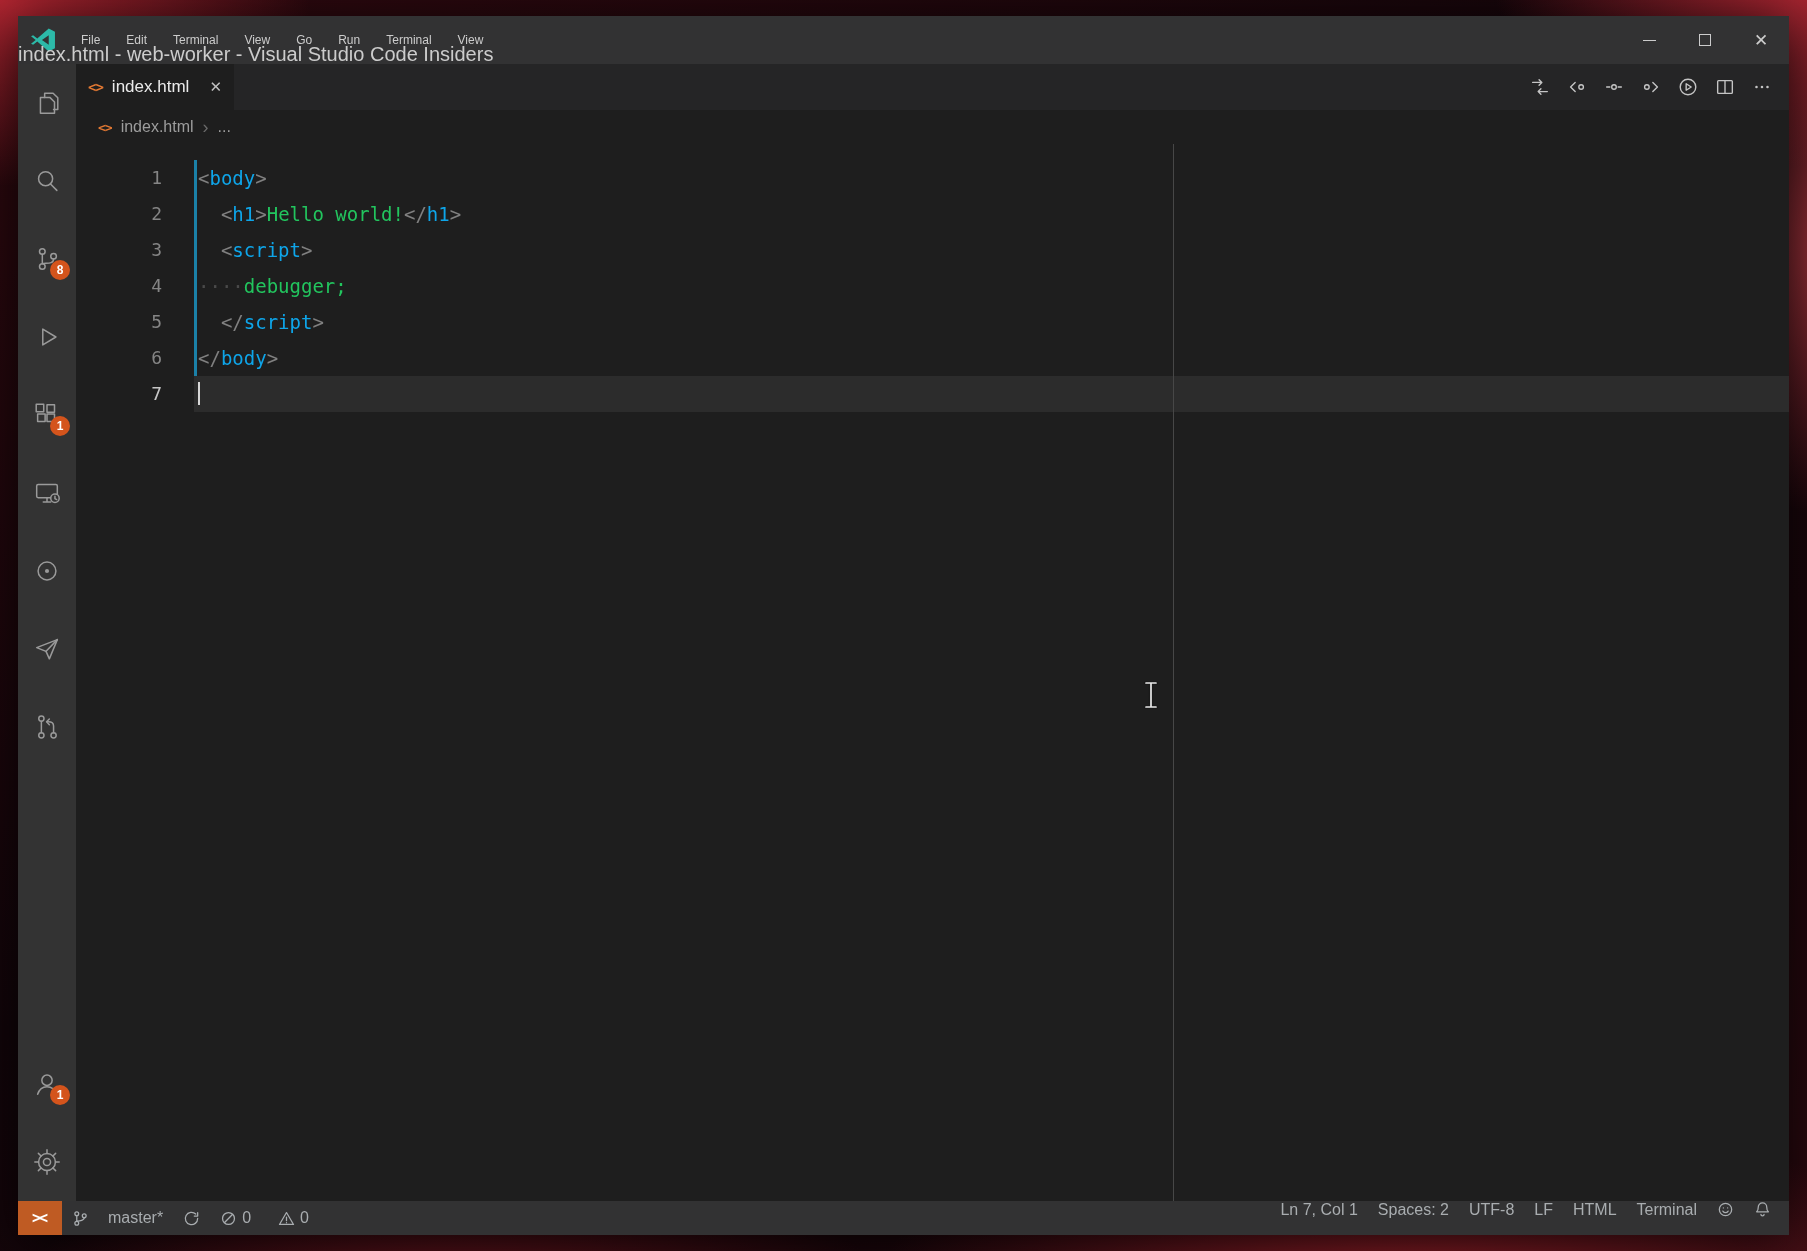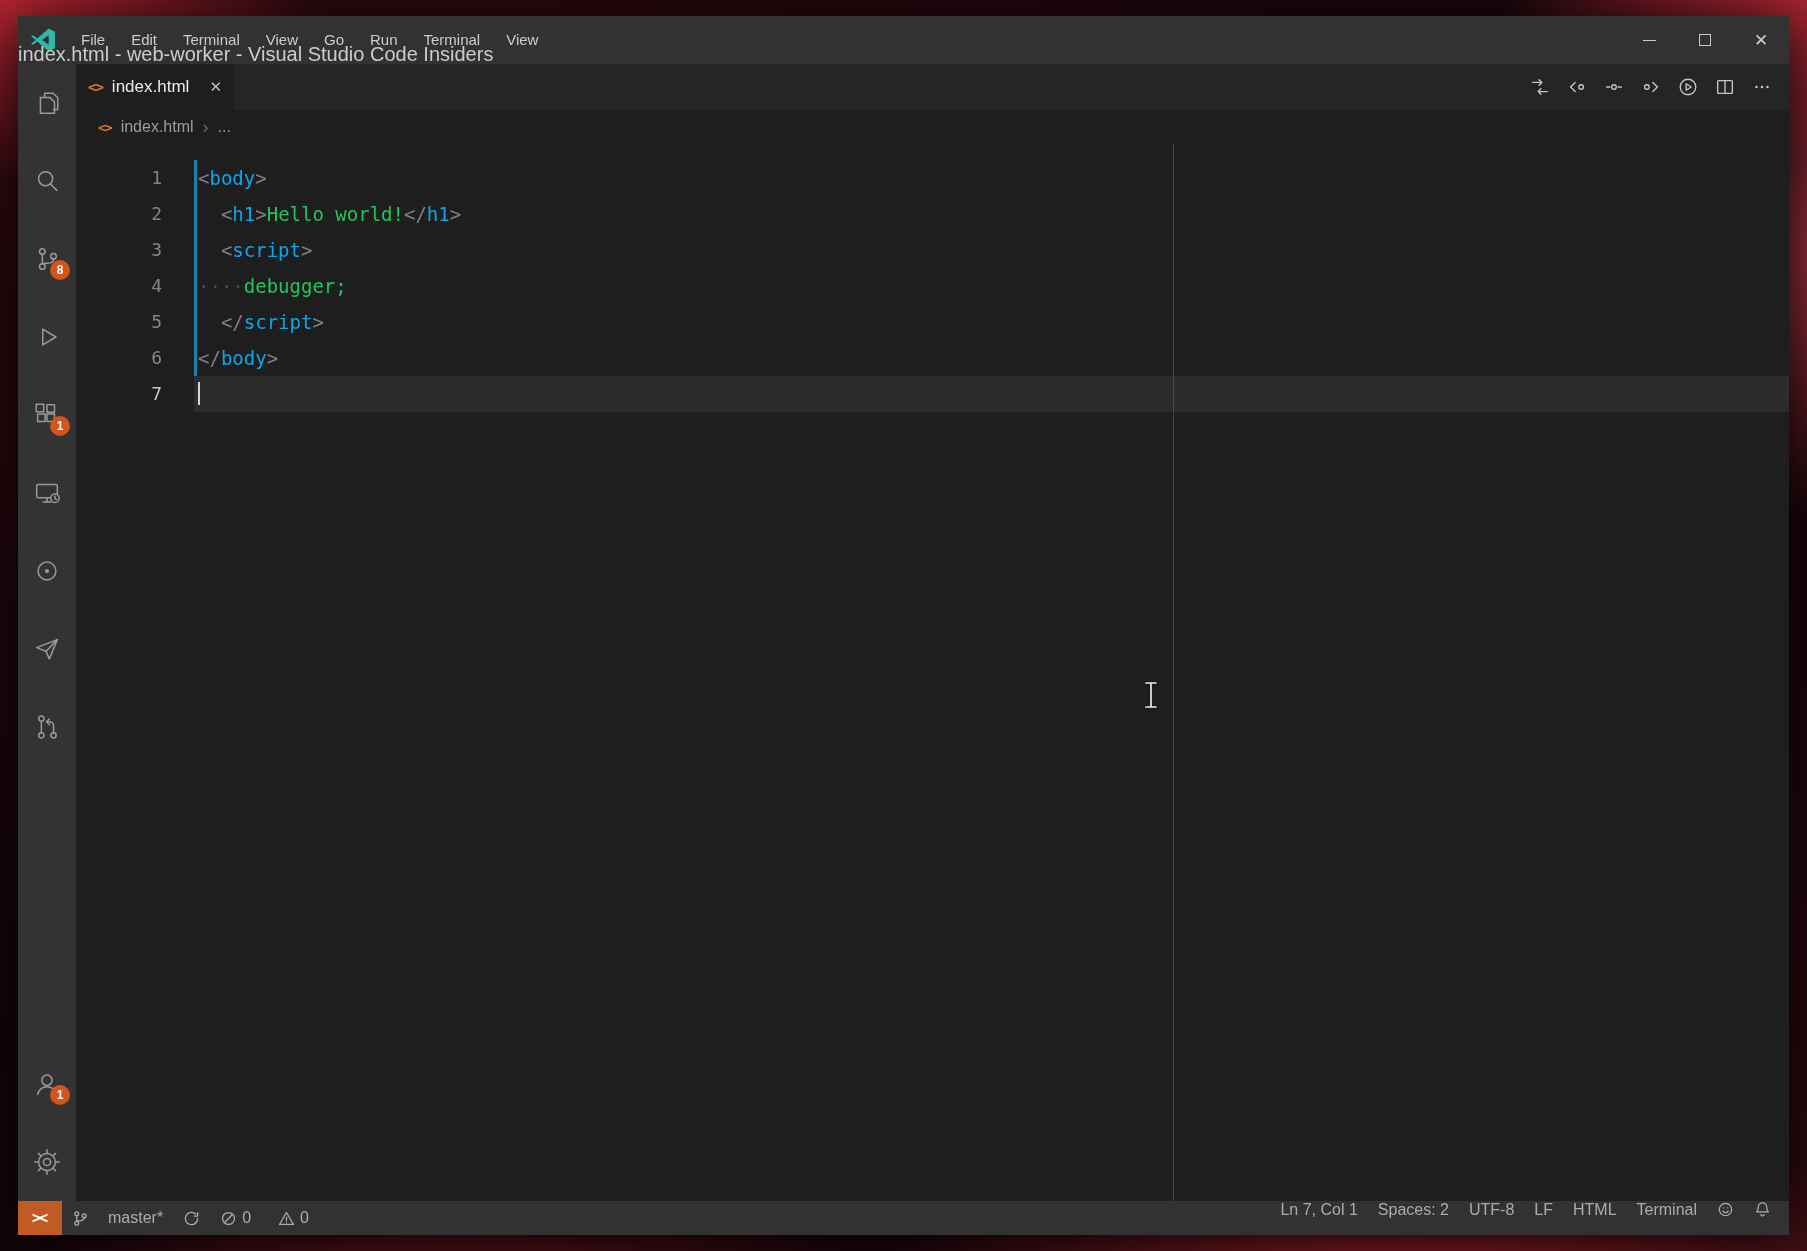--- a/index.html
+++ b/index.html
@@ -19,21 +19,21 @@
   .window {
     position:absolute; left:18px; top:16px; width:1771px; height:1219px;
     display:flex; flex-direction:column; background:#1e1e1e;
     box-shadow:0 10px 50px rgba(0,0,0,.75);
   }
   
   .titlebar { height:48px; min-height:48px; background:#323233; display:flex; align-items:center; position:relative; color:#cccccc; }
   .logo { width:50px; display:flex; align-items:center; justify-content:center; }
   .logo svg { width:26px; height:26px; }
   .menubar { display:flex; z-index:2; }
-  .menu-item { padding:0 13px; font-size:15px; line-height:48px; }
+  .menu-item { padding:0 13px; font-size:12px; line-height:48px; }
   .window-title { position:absolute; left:0; right:0; text-align:left; font-size:20px; color:#cccccc; z-index:1;margin-top:28px; }
   .window-controls { margin-left:auto; display:flex; z-index:2; }
   .wc { width:56px; height:48px; display:flex; align-items:center; justify-content:center; font-size:17px; color:#cccccc; }
   .min-glyph { width:13px; border-top:1.5px solid #cccccc; display:inline-block; }
   .max-glyph { width:12px; height:12px; border:1.4px solid #cccccc; display:inline-block; }
   
   .main { flex:1; display:flex; min-height:0; }
   .activitybar { width:58px; min-width:58px; background:#333333; display:flex; flex-direction:column; justify-content:space-between; }
   .ab-item { height:78px; width:58px; position:relative; display:flex; align-items:center; justify-content:center; }
   .ab-item svg { width:30px; height:30px; fill:none; stroke:#9a9a9a; stroke-width:1.6; stroke-linecap:round; stroke-linejoin:round; }

